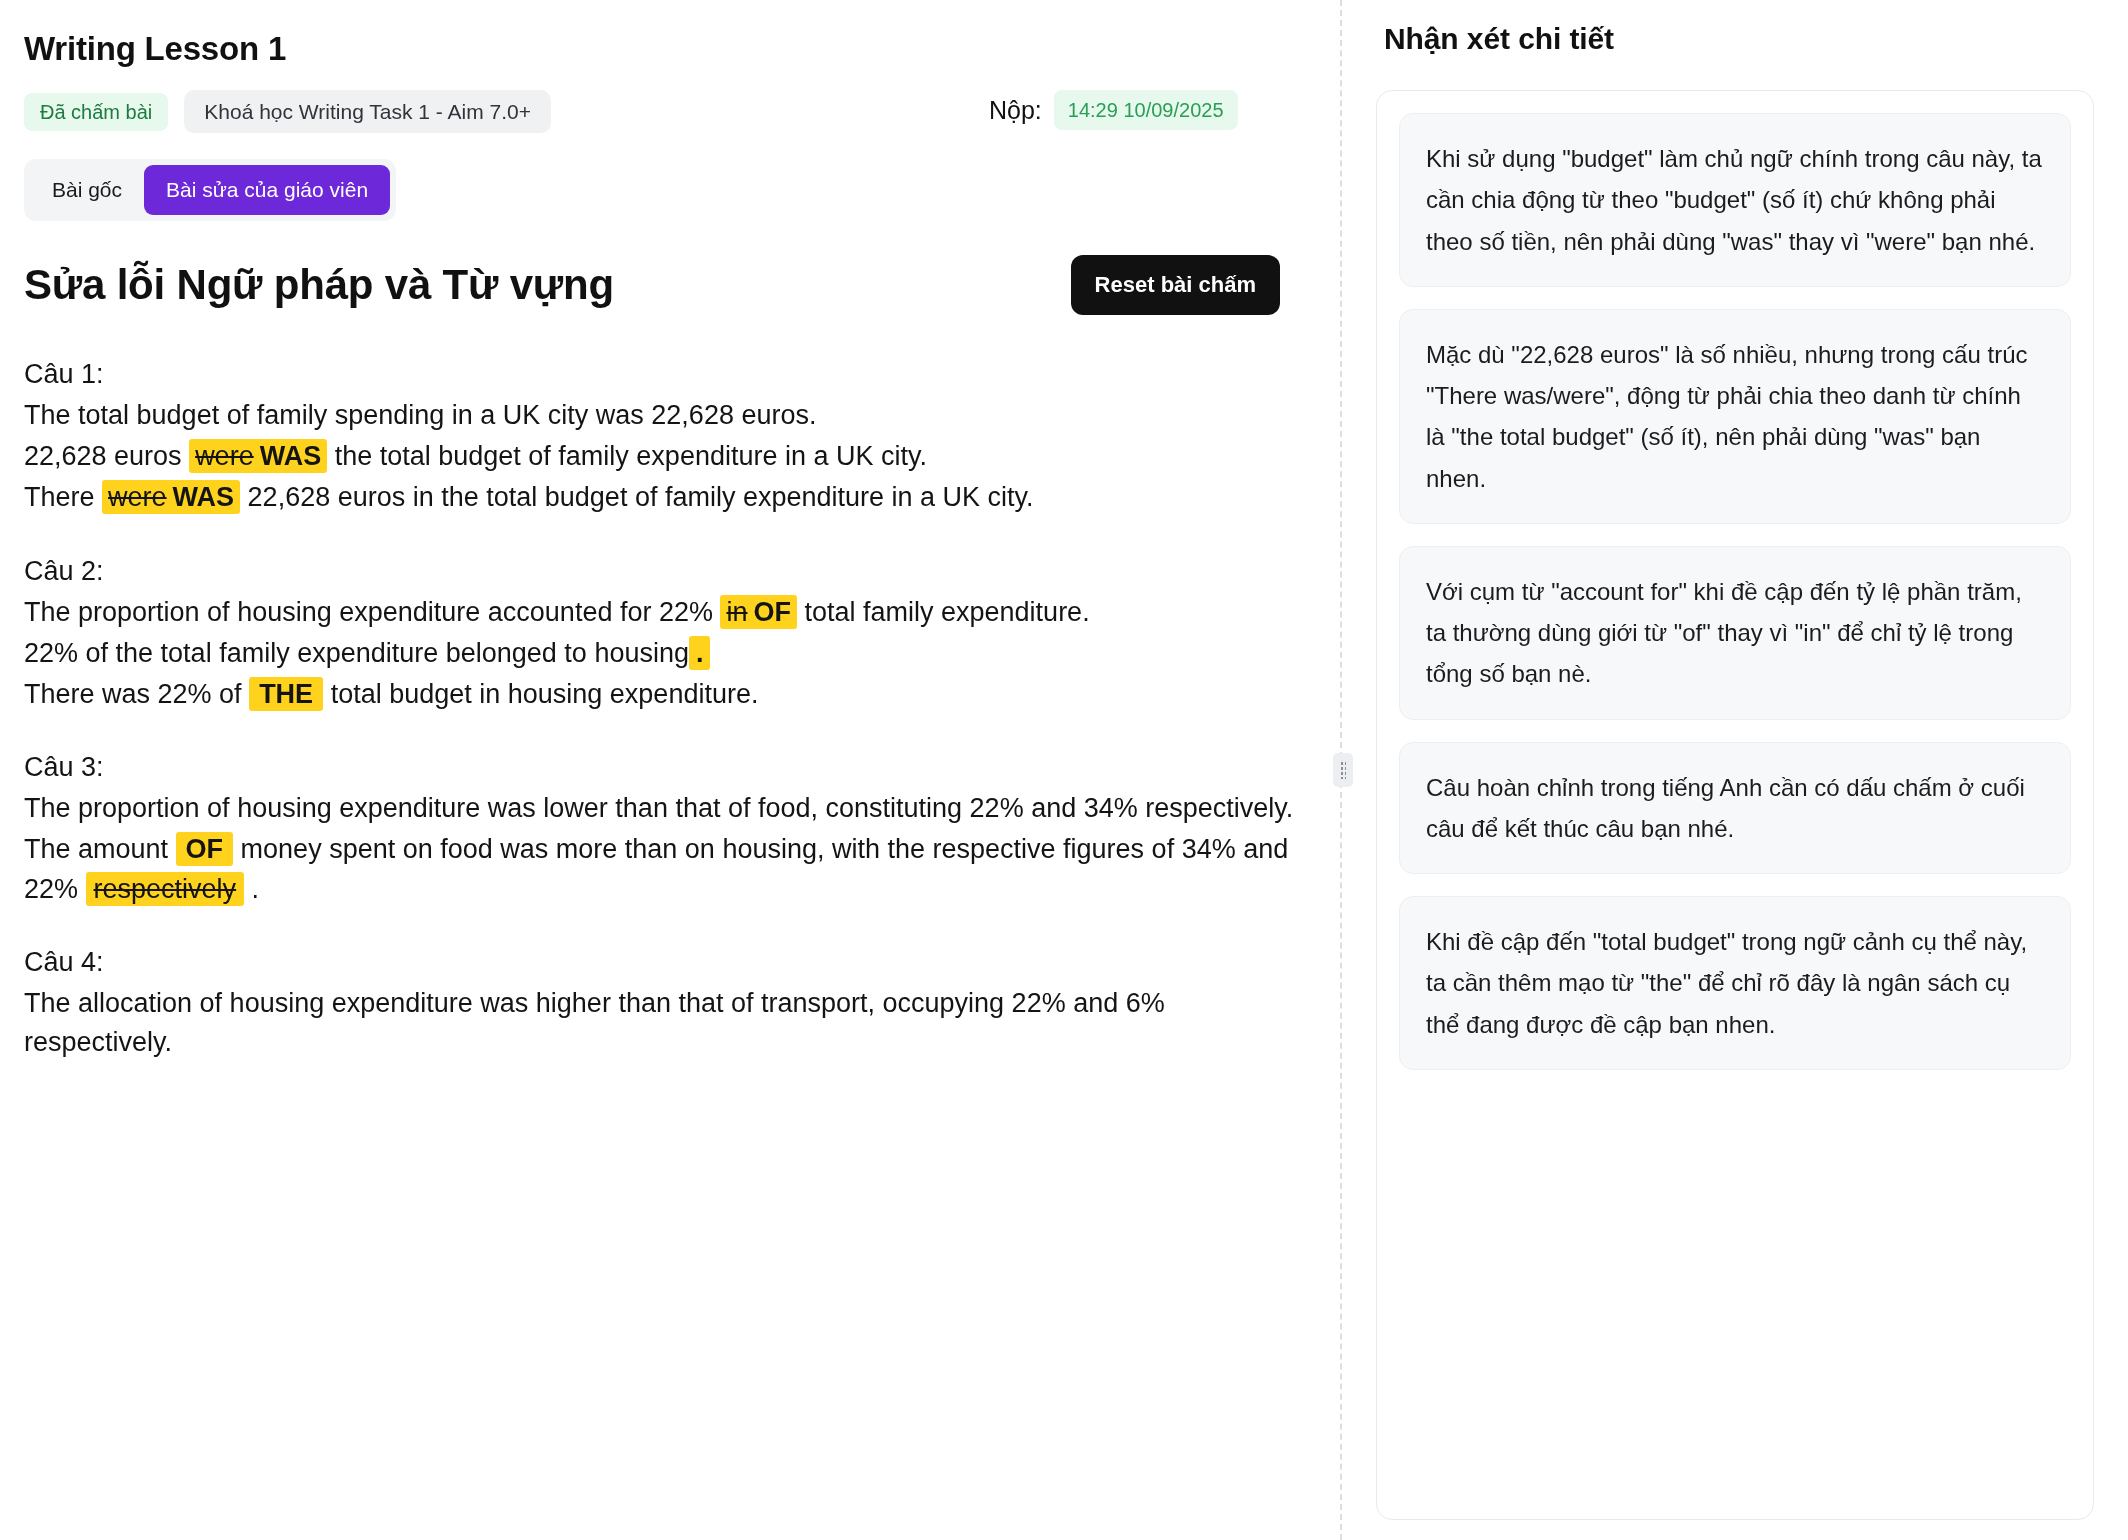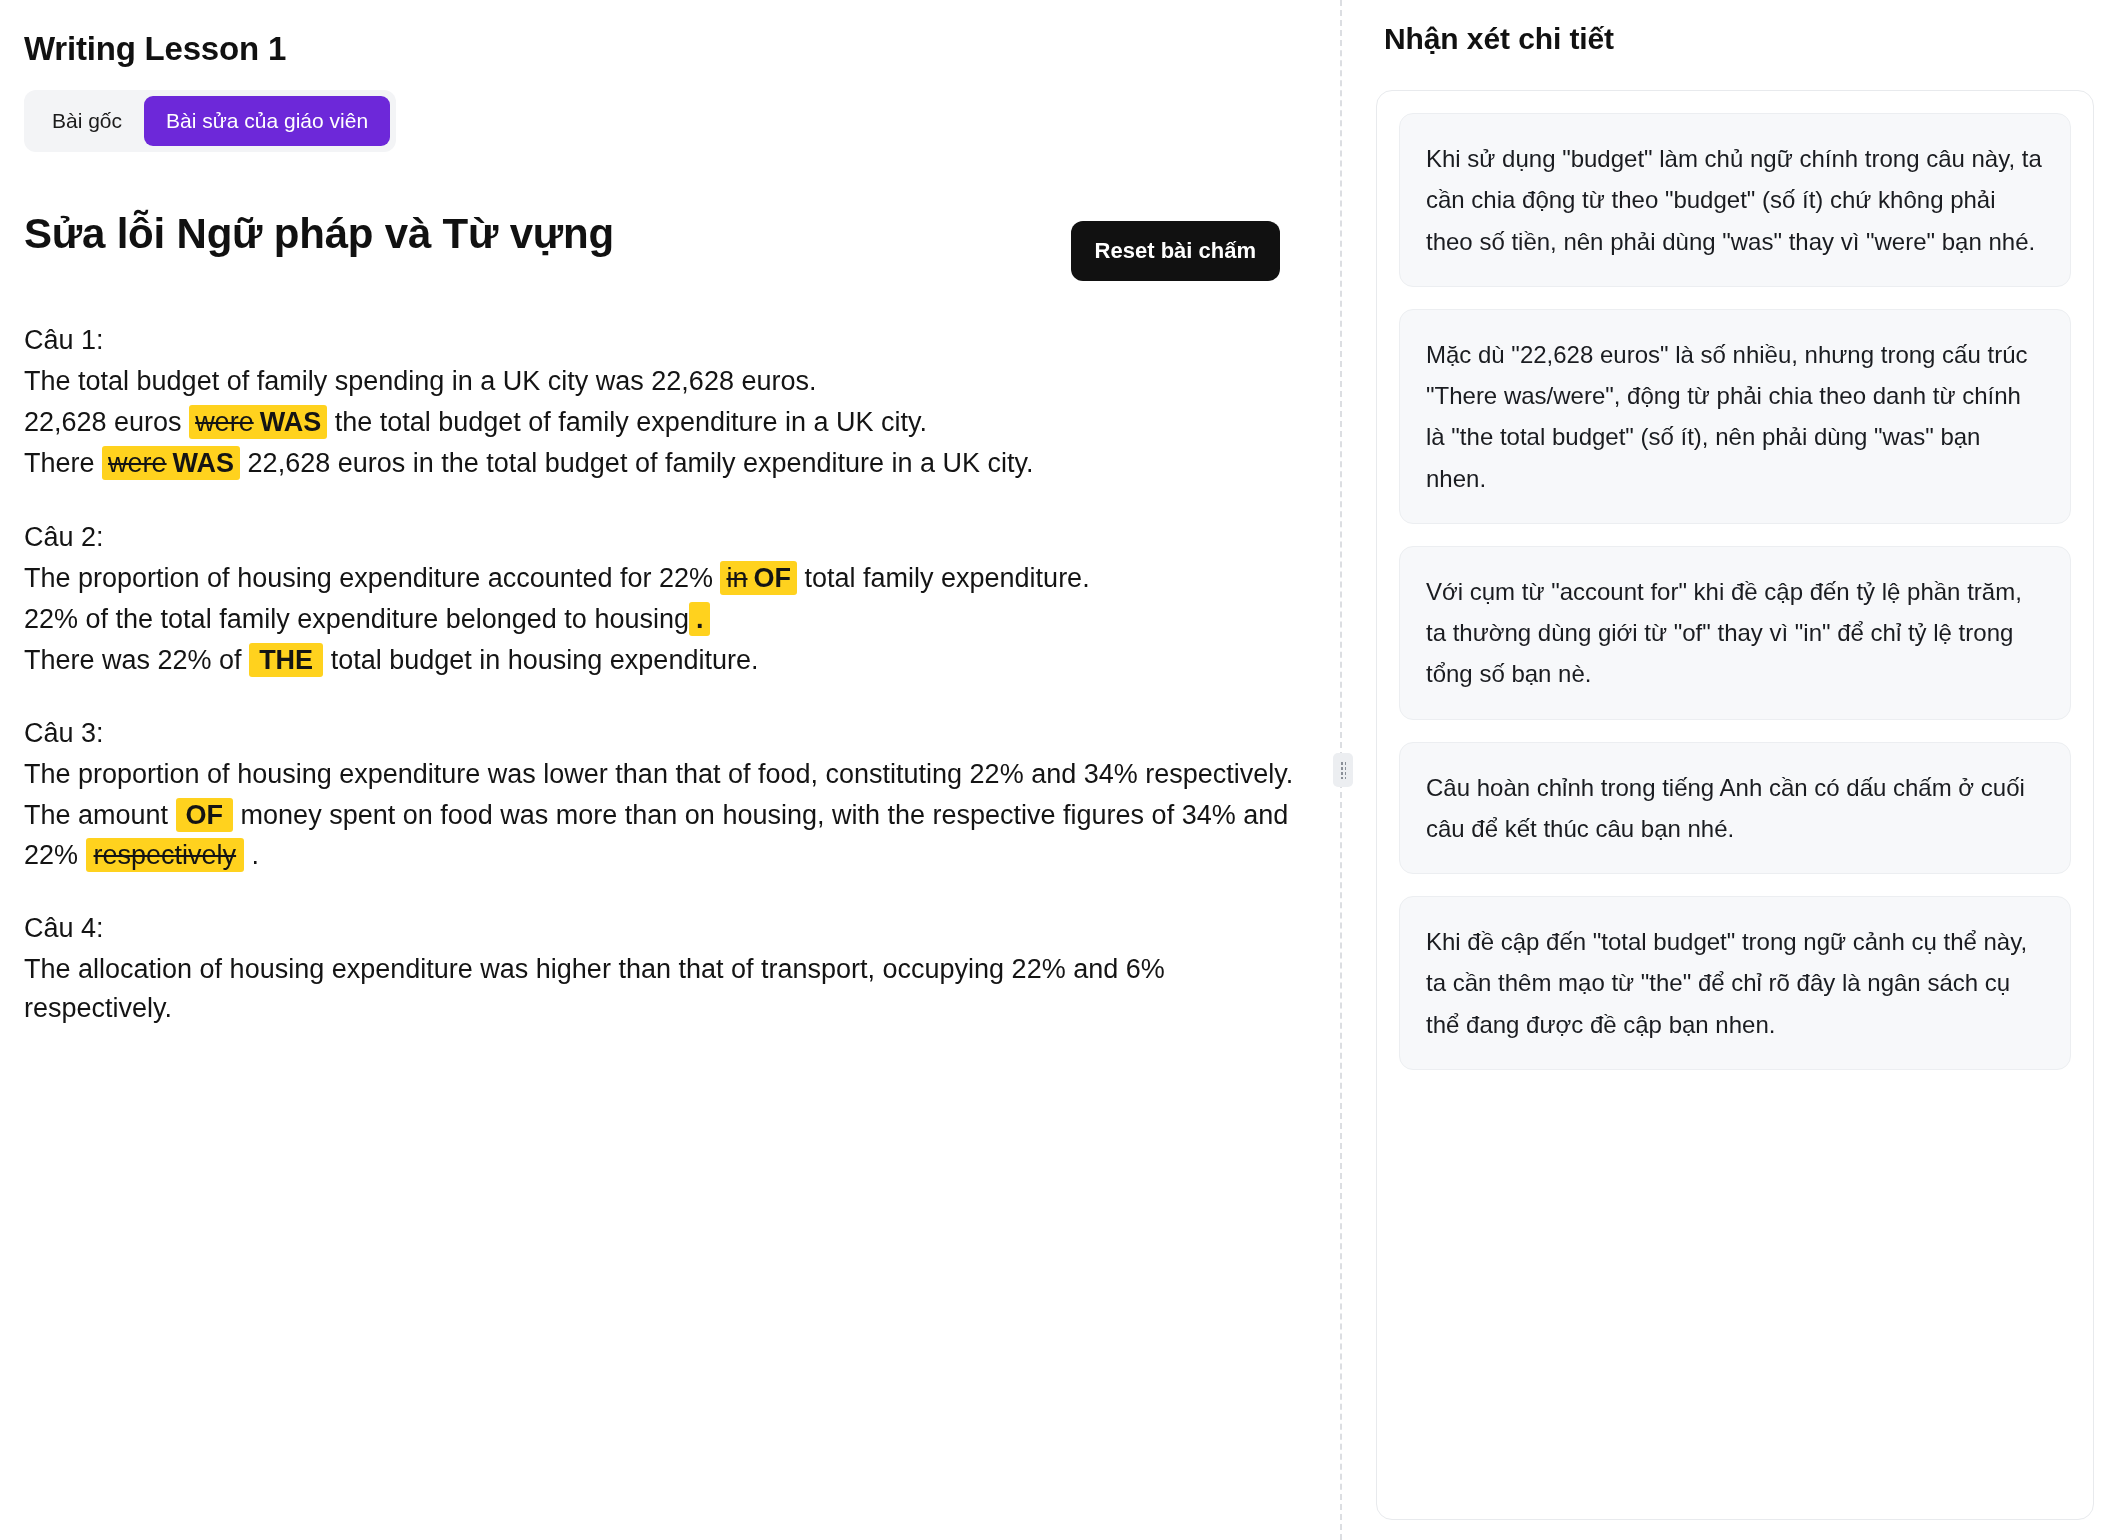--- a/index.html
+++ b/index.html
@@ -121,21 +121,20 @@
   .reset-btn {
     background: #111111;
     color: #ffffff;
     border: none;
     border-radius: 12px;
     font-size: 22px;
     font-weight: bold;
     padding: 17px 24px;
     cursor: pointer;
     font-family: inherit;
-    margin-top: 35px;
   }
 
   .content {
     font-size: 27px;
     line-height: 1.45;
     color: #141414;
   }
   .q-block { margin-bottom: 34px; }
   .q-label { margin-bottom: 2px; }
   .q-line { margin: 0 0 2px 0; }
@@ -220,20 +219,28 @@
 </style>
 </head>
 <body>
 
 <div class="app">
 
   <div class="left-pane">
 
     <h1 class="lesson-title">Writing Lesson 1</h1>
 
+    <div class="meta-row">
+      <span class="badge-graded">Đã chấm bài</span>
+      <span class="badge-course">Khoá học Writing Task 1 - Aim 7.0+</span>
+      <div class="submit-wrap">
+        <span class="submit-label">Nộp:</span>
+        <span class="submit-time">14:29 10/09/2025</span>
+      </div>
+    </div>
 
     <div class="toggle-group">
       <button class="toggle-btn">Bài gốc</button>
       <button class="toggle-btn active">Bài sửa của giáo viên</button>
     </div>
 
     <div class="section-row">
       <h2 class="section-title">Sửa lỗi Ngữ pháp và Từ vựng</h2>
       <button class="reset-btn">Reset bài chấm</button>
     </div>

